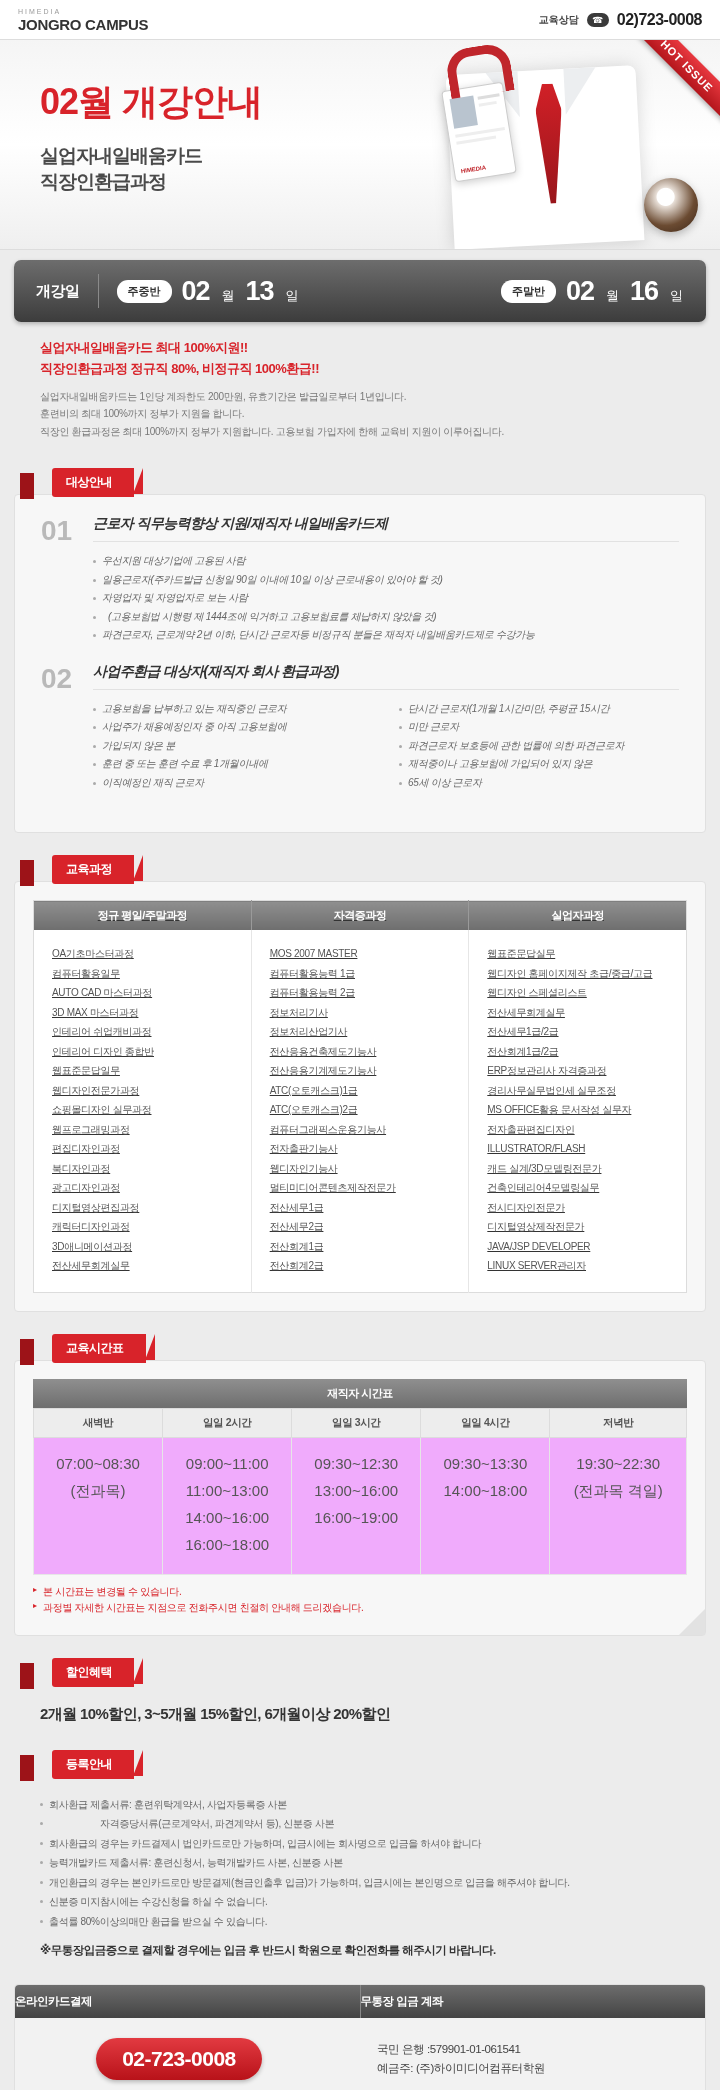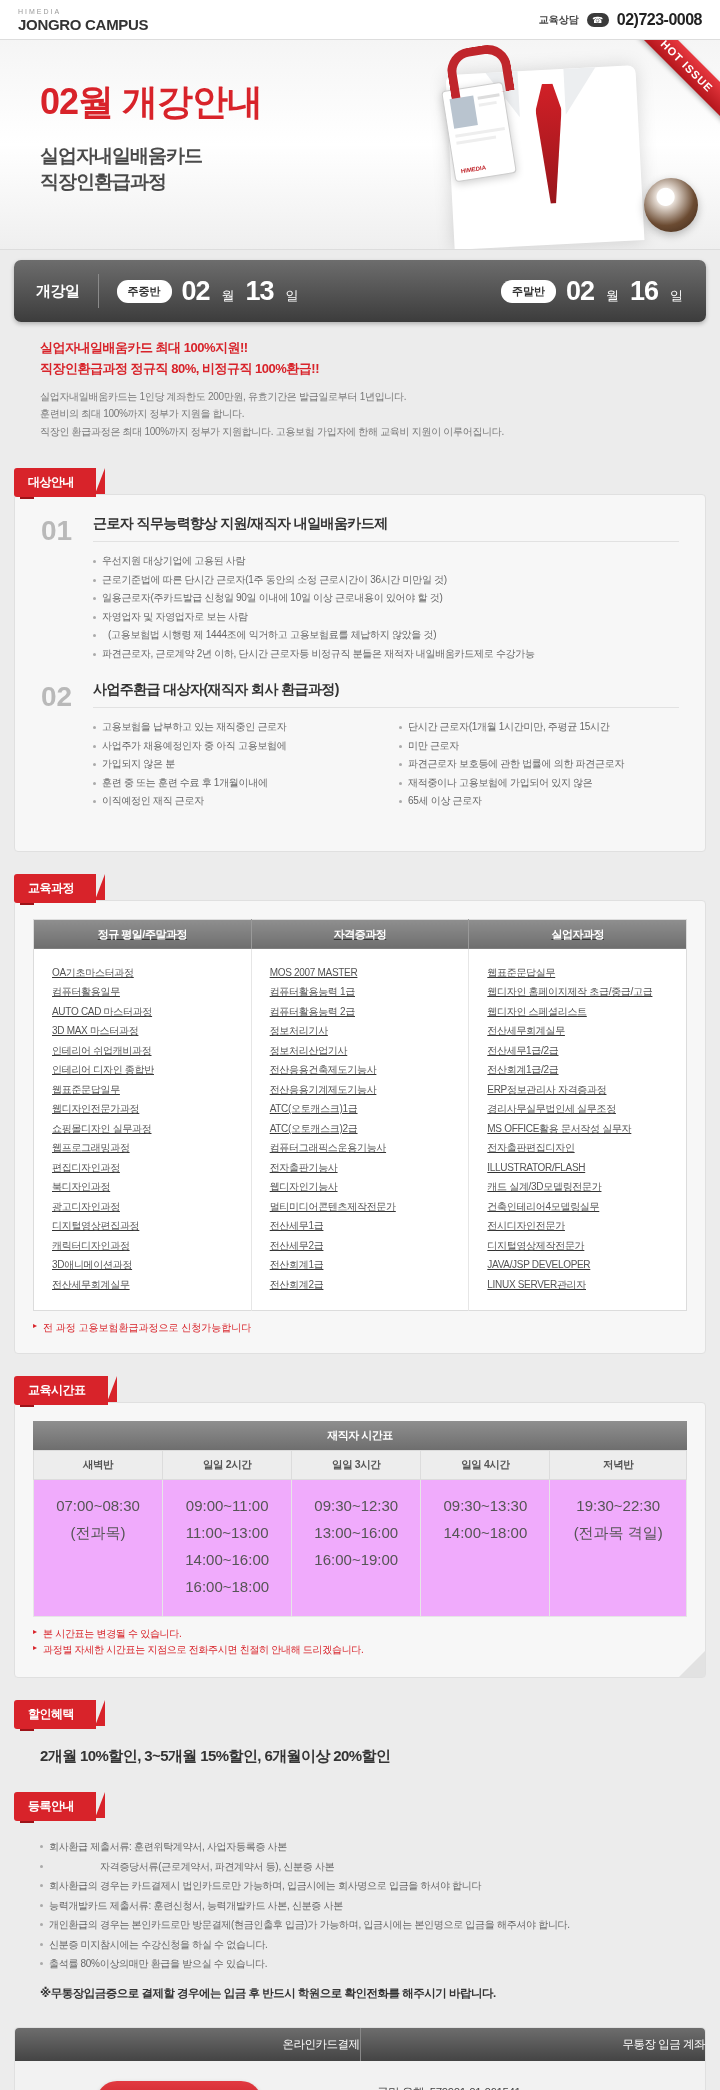--- a/index.html
+++ b/index.html
@@ -106,38 +106,38 @@
   
   .notice { padding:16px 40px 6px; }
   .notice .r1 { color:#d8232a; font-size:13px; font-weight:bold; line-height:1.6; letter-spacing:-0.5px;}
   .notice .g { color:#777; font-size:10px; line-height:1.75; margin-top:8px; letter-spacing:-0.3px;}
 
   
   .sec { margin:22px 14px 0; position:relative; }
   .tag {
     position:relative; display:inline-block; background:#d8232a; color:#fff;
     font-size:12px; font-weight:bold; padding:6px 22px 6px 14px; border-radius:3px 0 0 3px;
-    letter-spacing:-0.5px; z-index:3;
+    letter-spacing:-0.5px; z-index:3;margin-left:38px;
   }
   .tag:after{
     content:""; position:absolute; right:-9px; top:0; border-style:solid;
     border-width:0 0 26px 10px; border-color:transparent transparent #d8232a transparent;
   }
   .tag-shadow{ position:absolute; left:6px; top:5px; width:14px; height:26px; background:#9d1318; z-index:1; }
 
   .panel {
     margin-top:-3px; background:#f7f7f7; border:1px solid #e0e0e0; border-radius:4px;
     padding:20px 26px 22px; position:relative;
   }
   .panel.wide { padding:18px; }
 
   
   .item { display:flex; gap:14px; margin-bottom:18px; }
   .num { font-size:28px; font-weight:bold; color:#b9b9b9; line-height:1; padding-top:2px; min-width:38px;}
-  .item-body { flex:1; }
+  .item-body { flex:1;font-style:italic; }
   .item-title { font-size:14px; font-weight:bold; color:#333; letter-spacing:-0.6px; margin-bottom:10px;
     border-bottom:1px solid #e2e2e2; padding-bottom:8px;}
   ul.bul { margin:0; padding:0; list-style:none; }
   ul.bul li { font-size:10px; color:#666; line-height:1.85; padding-left:9px; position:relative; letter-spacing:-0.3px;}
   ul.bul li:before{ content:""; position:absolute; left:0; top:8px; width:3px; height:3px; background:#aaa; border-radius:50%;}
   .two-col { display:flex; gap:26px; }
   .two-col > div { flex:1; }
 
   
   .ctable { width:100%; border-collapse:collapse; background:#fff; border:1px solid #dcdcdc;text-decoration:underline; }
@@ -178,22 +178,22 @@
   .discount { font-size:15px; font-weight:bold; color:#333; letter-spacing:-0.6px; padding:18px 26px 4px; }
 
   
   .reg ul.bul li { line-height:1.95; }
   .reg .emph { font-size:11.5px; font-weight:bold; color:#333; margin-top:12px; letter-spacing:-0.5px;}
 
   
   .footer { margin:26px 14px 0; background:#f2f2f2; border:1px solid #e0e0e0; border-radius:4px 4px 0 0; }
   .fhead { display:flex; }
   .fhead div {
-    flex:1; background:linear-gradient(180deg,#6d6d6d,#444); color:#fff; font-size:11.5px; font-weight:normal;
-    text-align:right; padding:9px 0; letter-spacing:-0.5px;
+    flex:1; background:linear-gradient(180deg,#6d6d6d,#444); color:#fff; font-size:11.5px; font-weight:bold;
+    text-align:left; padding:9px 0; letter-spacing:-0.5px;
   }
   .fhead div:first-child { border-right:1px solid #888; border-radius:4px 0 0 0;}
   .fhead div:last-child { border-radius:0 4px 0 0;}
   .fbody { display:flex; align-items:center; padding:20px 0; }
   .fbody .left { flex:1; text-align:center; }
   .fbody .right { flex:1; padding-left:34px; }
   .bigphone {
     display:inline-block; background:linear-gradient(180deg,#e23a41,#b81219); color:#fff;
     font-size:21px; font-weight:bold; padding:9px 26px; border-radius:22px; letter-spacing:-0.5px;
     box-shadow:0 2px 4px rgba(0,0,0,.25);
@@ -276,21 +276,20 @@
     <div class="tag-shadow"></div>
     <span class="tag">대상안내</span>
     <div class="panel">
 
       <div class="item">
         <div class="num">01</div>
         <div class="item-body">
           <div class="item-title">근로자 직무능력향상 지원/재직자 내일배움카드제</div>
           <ul class="bul">
             <li>우선지원 대상기업에 고용된 사람</li>
-            <li>근로기준법에 따른 단시간 근로자(1주 동안의 소정 근로시간이 36시간 미만일 것)</li>
             <li>일용근로자(주카드발급 신청일 90일 이내에 10일 이상 근로내용이 있어야 할 것)</li>
             <li>자영업자 및 자영업자로 보는 사람</li>
             <li style="list-style:none; padding-left:15px;">(고용보험법 시행령 제 1444조에 익거하고 고용보험료를 체납하지 않았을 것)</li>
             <li>파견근로자, 근로계약 2년 이하, 단시간 근로자등 비정규직 분들은 재적자 내일배움카드제로 수강가능</li>
           </ul>
         </div>
       </div>
 
       <div class="item">
         <div class="num">02</div>
@@ -389,21 +388,20 @@
               <div>캐드 실계/3D모델링전문가</div>
               <div>건축인테리어4모델링실무</div>
               <div>전시디자인전문가</div>
               <div>디지털영상제작전문가</div>
               <div>JAVA/JSP DEVELOPER</div>
               <div>LINUX SERVER관리자</div>
             </td>
           </tr>
         </tbody>
       </table>
-      <div class="foot-note">전 과정 고용보험환급과정으로 신청가능합니다</div>
     </div>
   </div>
 
   <div class="sec">
     <div class="tag-shadow"></div>
     <span class="tag">교육시간표</span>
     <div class="panel wide">
       <table class="ttable">
         <caption>재직자 시간표</caption>
         <thead>

